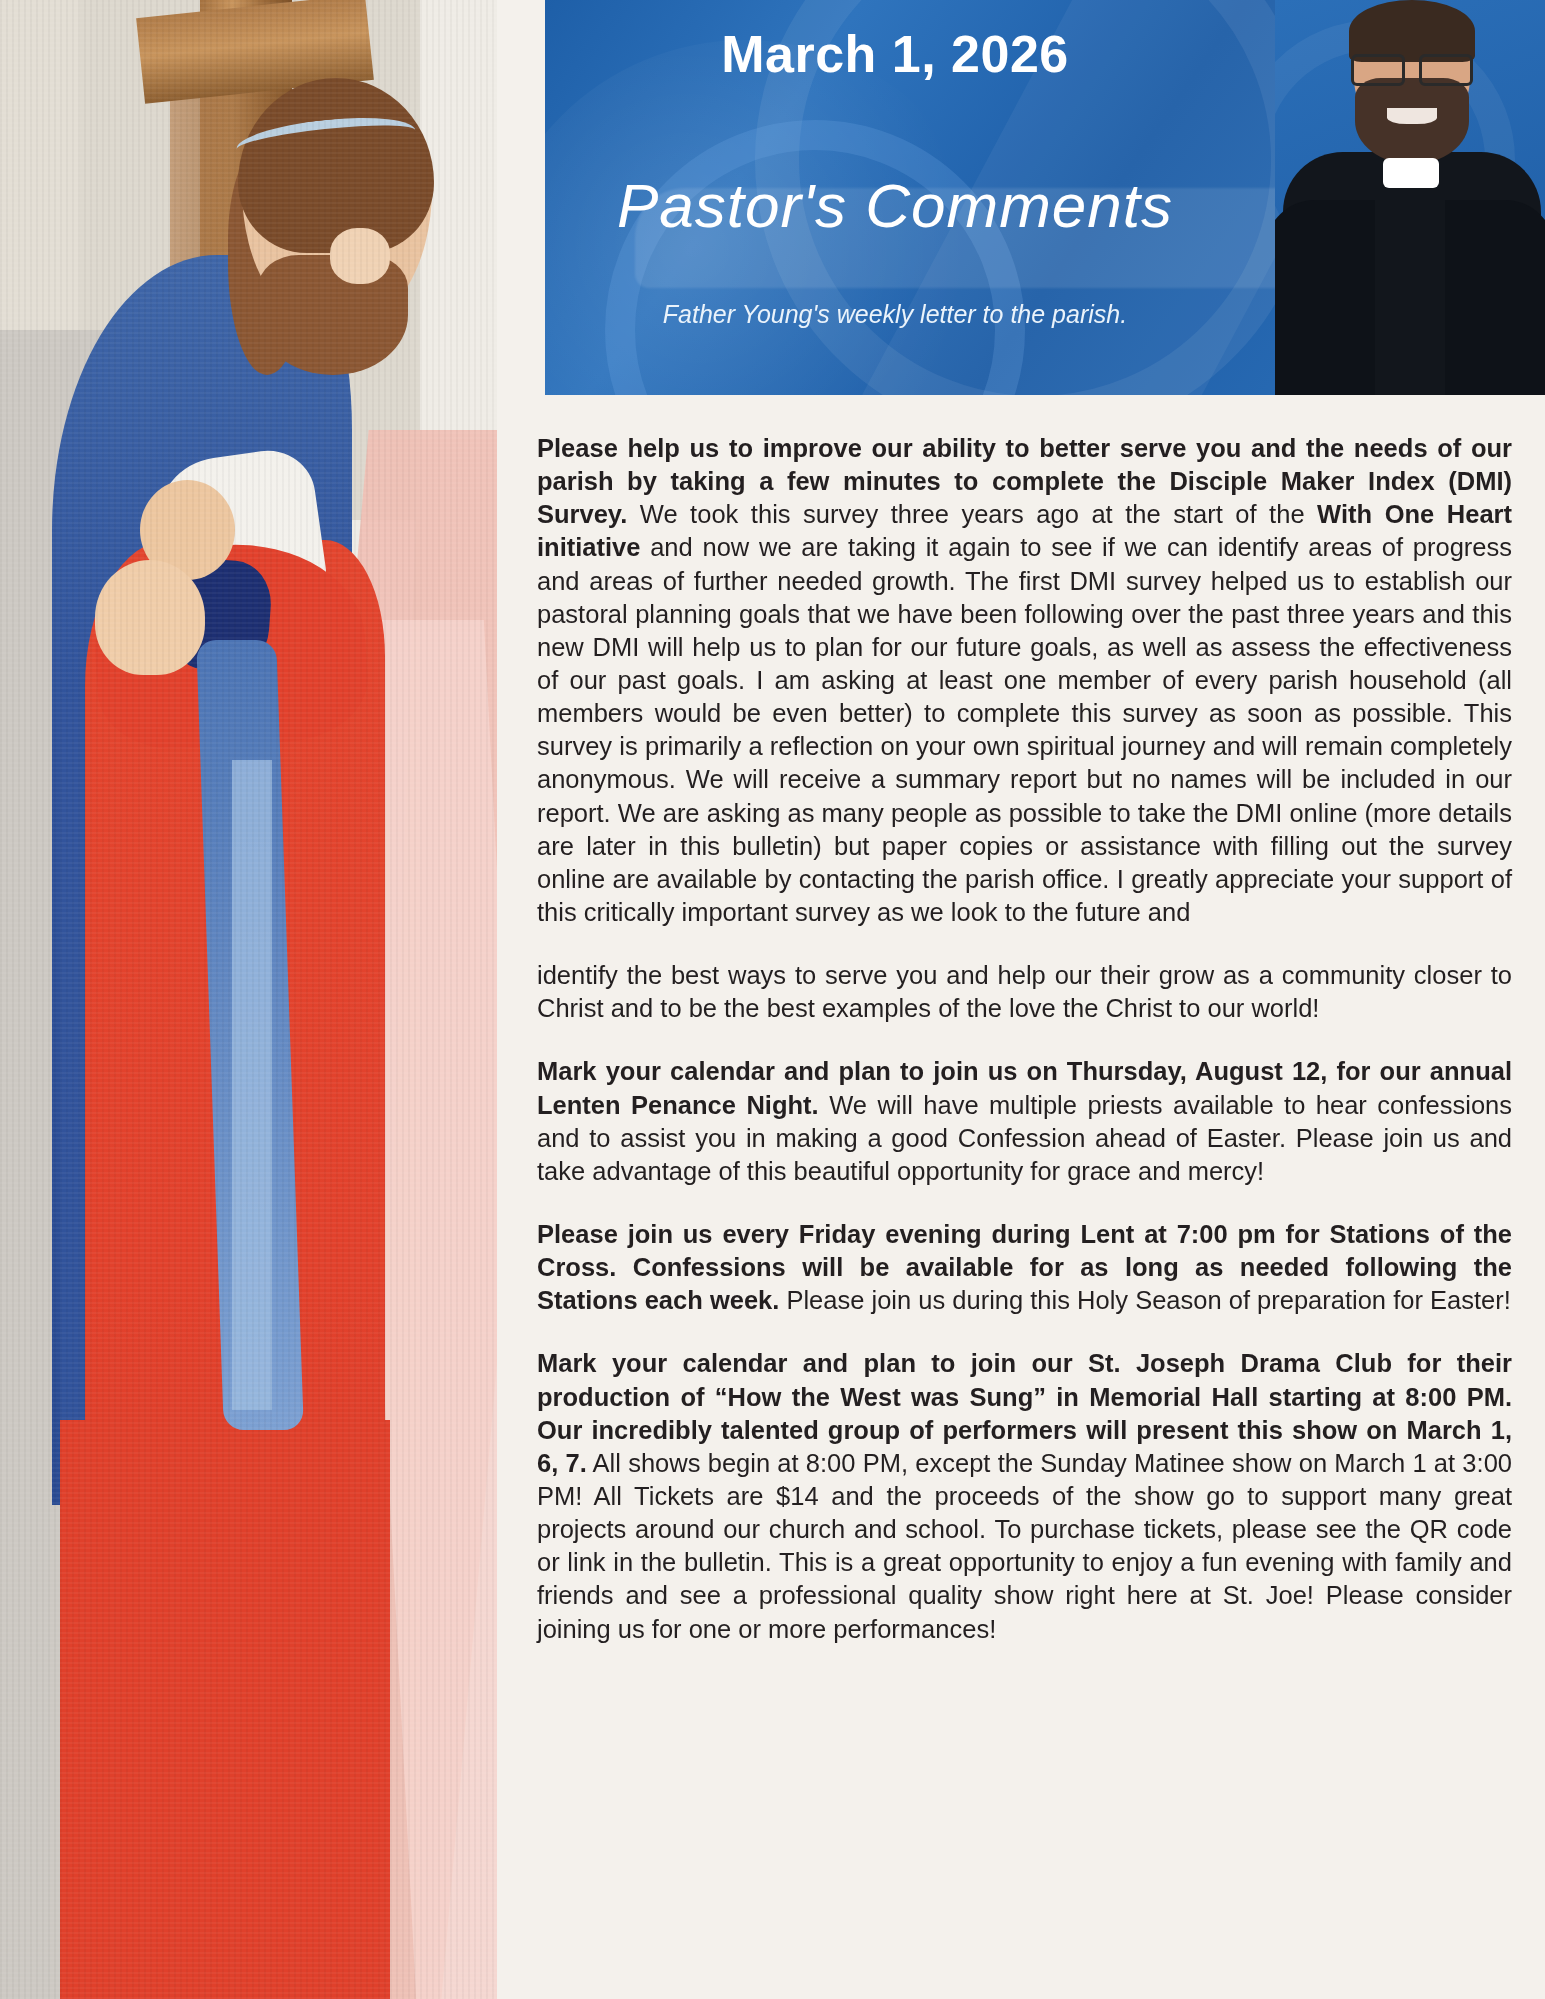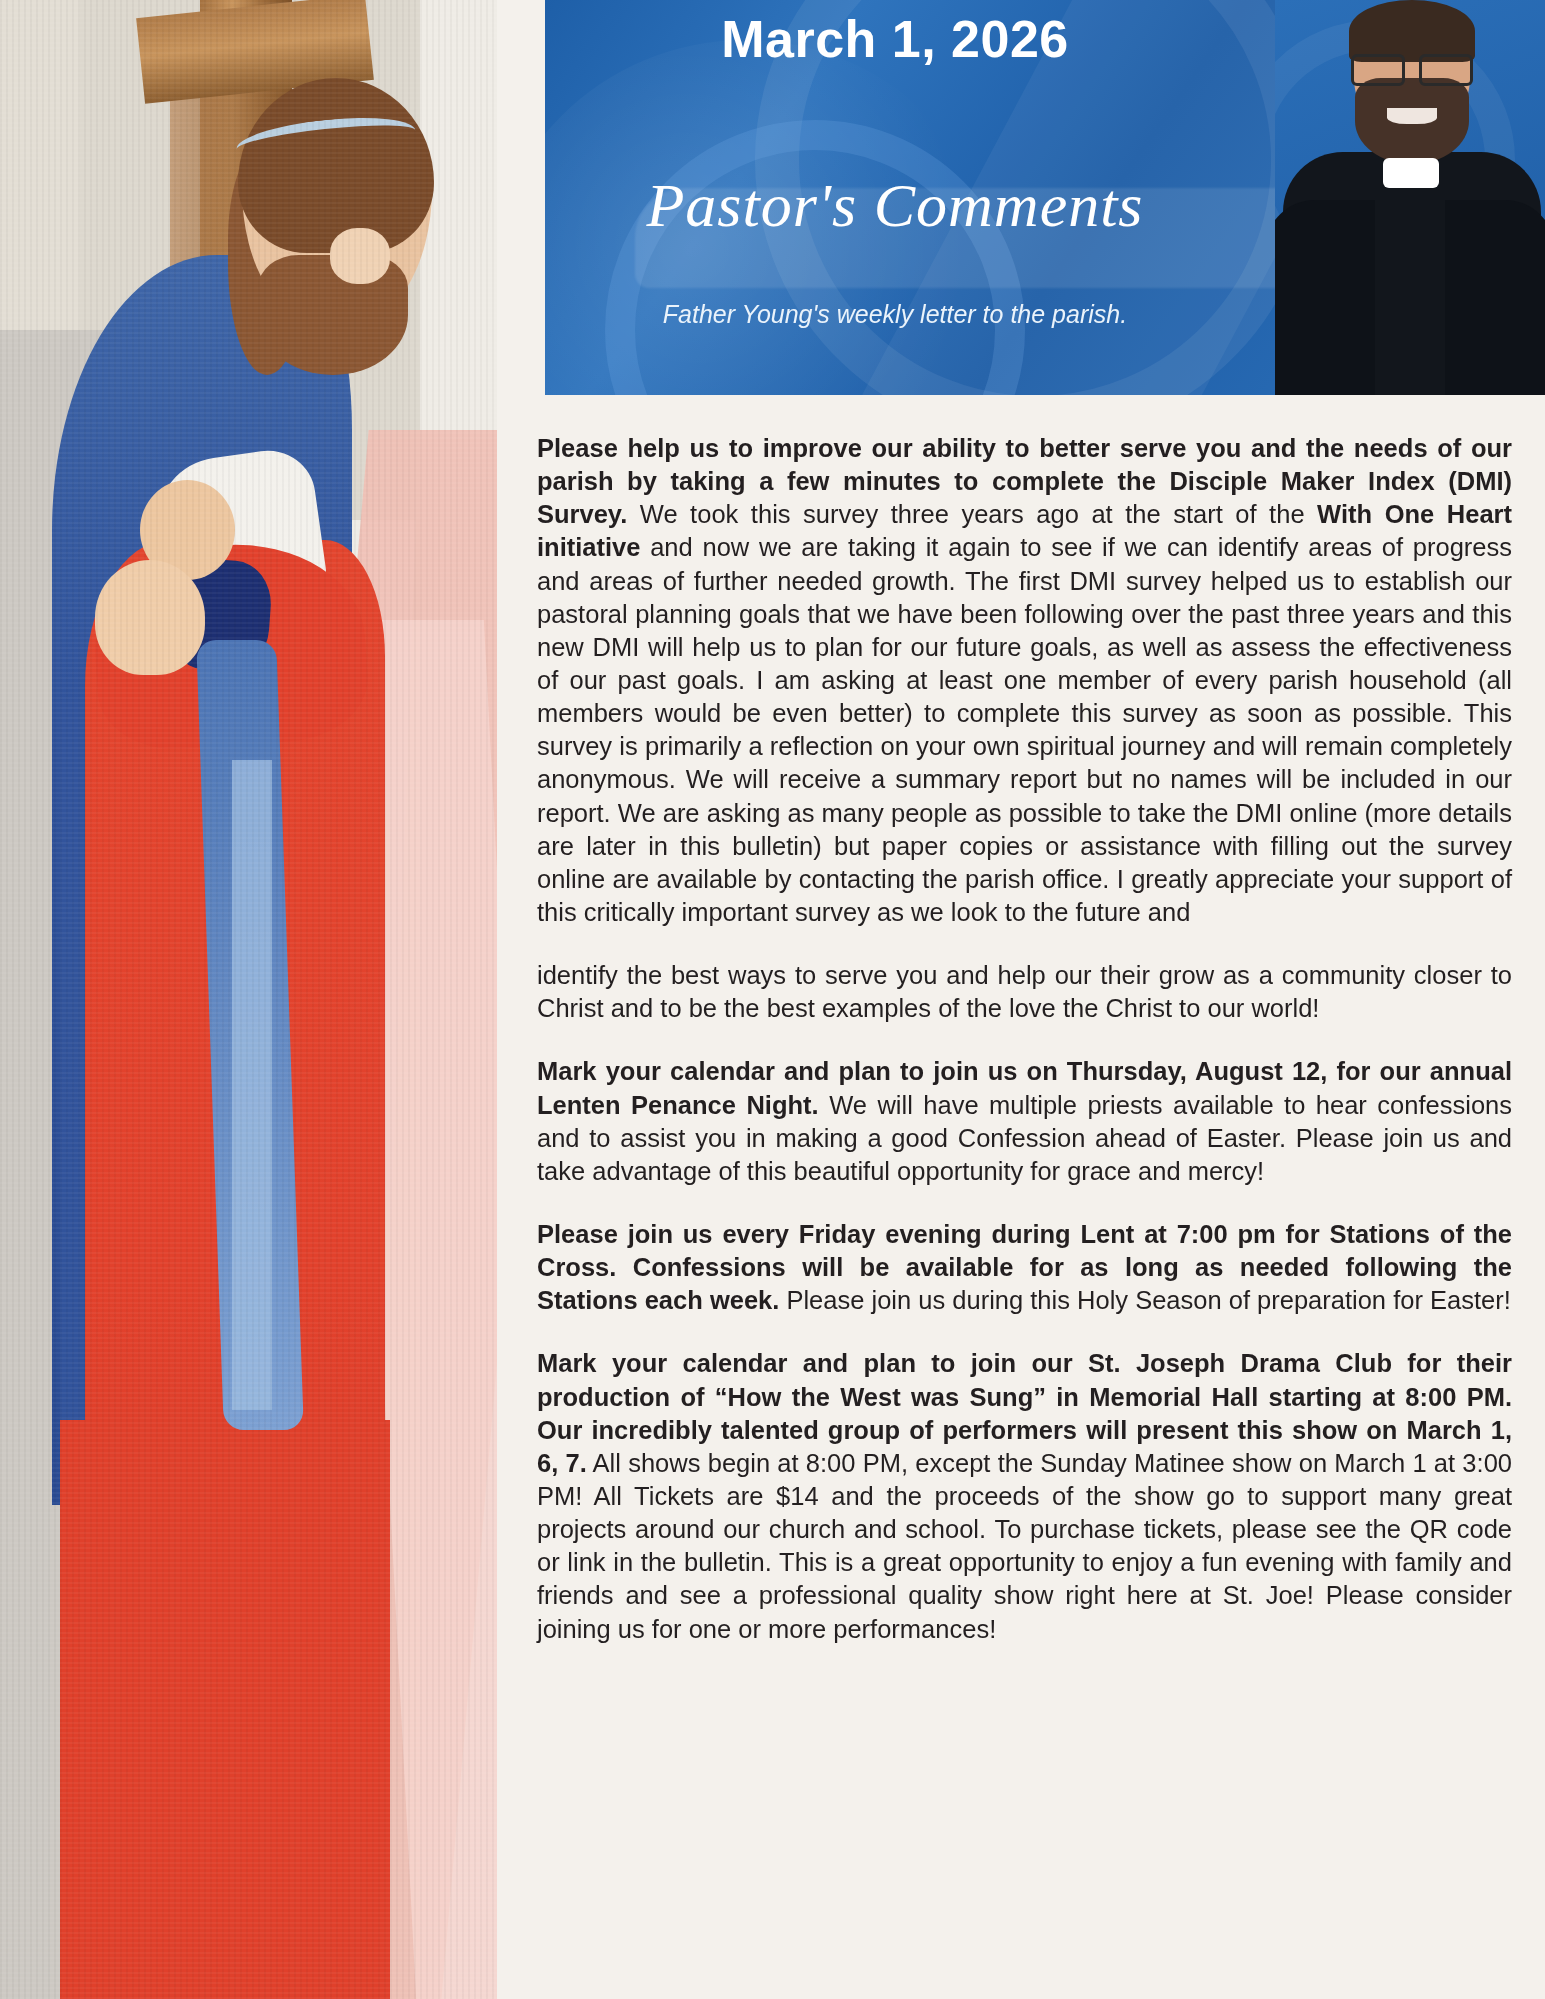--- a/index.html
+++ b/index.html
@@ -248,35 +248,35 @@
   }
   .banner-brush {
     position: absolute; left: 90px; top: 188px;
     width: 760px; height: 100px;
     background: rgba(255,255,255,.10);
     border-radius: 50px 18px 60px 14px;
     filter: blur(1px);
   }
   .banner-date {
     position: absolute;
-    left: 0; top: 9px;
+    left: 0; top: 24px;
     width: 700px;
     text-align: center;
     color: #ffffff;
     font-size: 52px;
     font-weight: bold;
     letter-spacing: .5px;
   }
   .banner-script {
     position: absolute;
     left: 0; top: 170px;
     width: 700px;
     text-align: center;
     color: #ffffff;
-    font-family: Liberation Serif, serif;
+    font-family: Liberation Sans, sans-serif;
     font-style: italic;
     font-size: 62px;
     letter-spacing: 1px;
     white-space: nowrap;
   }
   .banner-sub {
     position: absolute;
     left: 0; top: 300px;
     width: 700px;
     text-align: center;

